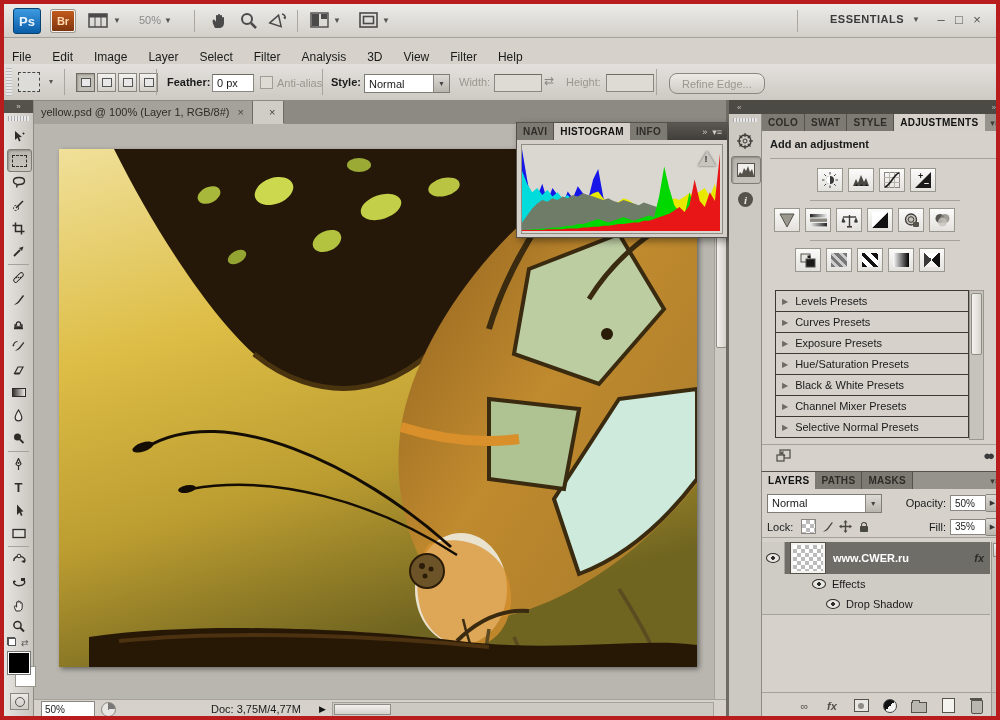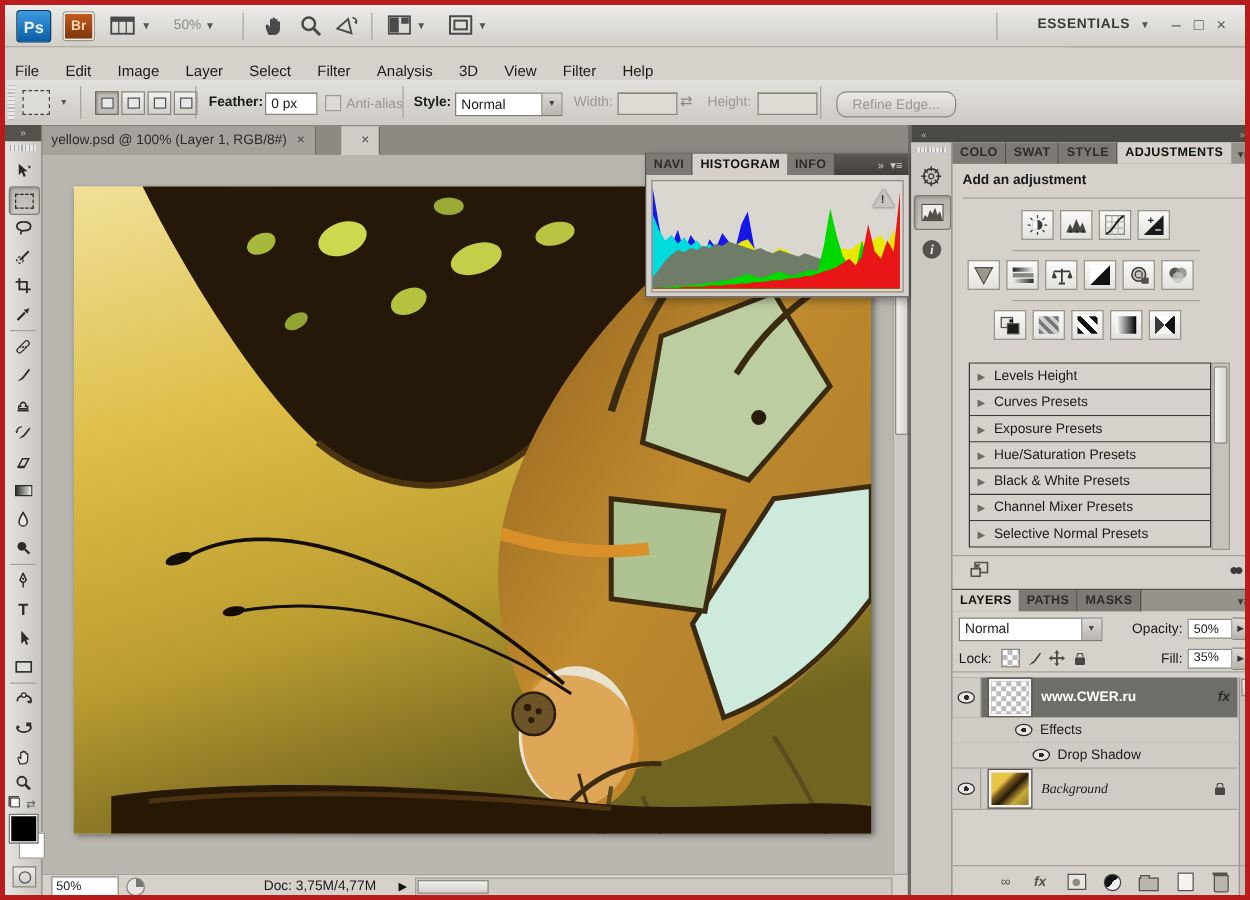--- a/index.html
+++ b/index.html
@@ -264,21 +264,21 @@
   <span class="abs opt-label dis" style="left:455px;top:72px;">Width:</span>
   <div class="abs inset-box dis" style="left:490px;top:70px;width:38px;"></div>
   <span class="abs" style="left:540px;top:70px;color:#8a8780;font-size:12px;">⇄</span>
   <span class="abs opt-label dis" style="left:562px;top:72px;">Height:</span>
   <div class="abs inset-box dis" style="left:602px;top:70px;width:38px;"></div>
   <div class="abs opt-sep" style="left:652px;top:65px;"></div>
   <div class="abs refine-btn" style="left:665px;top:69px;">Refine Edge...</div>
 
   <div class="abs tab-overflow">»</div>
   <div class="abs tabbar">
-    <div class="flex" style="height:24px;gap:20px;">
+    <div class="flex" style="height:24px;">
       <div class="doctab inactive">
         <span>yellow.psd @ 100% (Layer 1, RGB/8#)</span>
         <span class="tab-close">×</span>
       </div>
       <div class="doctab active">
         <span class="tab-close">×</span>
       </div>
     </div>
   </div>
 
@@ -688,21 +688,21 @@
       <div class="adj-icon" title="Gradient Map">
           <span class="grad-sq" style="width:16px;height:14px;border:none;"></span>
         </div>
       <div class="adj-icon" title="Selective Color">
           <span class="xsq" style="width:16px;height:14px;border:none;"></span>
         </div>
     </div>
     <div class="preset-list">
       <div class="preset-row">
           <span class="tri">▶</span>
-          <span>Levels Height</span>
+          <span>Levels Presets</span>
         </div>
       <div class="preset-row">
           <span class="tri">▶</span>
           <span>Curves Presets</span>
         </div>
       <div class="preset-row">
           <span class="tri">▶</span>
           <span>Exposure Presets</span>
         </div>
       <div class="preset-row">
@@ -786,28 +786,20 @@
       <span style="margin-left:8px;font-weight:bold;font-size:11px;">www.CWER.ru</span>
       <span class="fx-glyph" style="margin-left:auto;margin-right:6px;color:#2e2c28;">fx</span>
     </div>
     <div class="layer-row sub-row" style="top:102px;">
       <span style="margin-left:50px;" class="eye"></span>
       <span style="margin-left:6px;font-size:11px;">Effects</span>
     </div>
     <div class="layer-row sub-row" style="top:122px;">
       <span style="margin-left:64px;" class="eye"></span>
       <span style="margin-left:6px;font-size:11px;">Drop Shadow</span>
-    </div>
-    <div class="layer-row bg-row">
-      <div class="eye-cell">
-          <span class="eye"></span>
-        </div>
-      <div class="thumb-box" style="background:linear-gradient(135deg,#e8c545 0 30%,#7a5a1e 40%,#241807 55%,#caa93c 75%,#8a7a28 100%);"></div>
-      <span style="margin-left:8px;font-style:italic;font-size:11px;font-family:'Liberation Serif',serif;">Background</span>
-      <span class="padlock" style="margin-left:auto;margin-right:10px;"></span>
     </div>
     <div class="lscroll">
       <div class="up">▲</div>
     </div>
     <div class="layers-bottom">
       <span class="lb-ico link-ico">∞</span>
       <span class="lb-ico fx-glyph">fx</span>
       <span class="lb-ico">
           <span class="mask-ico">
             <i></i>

